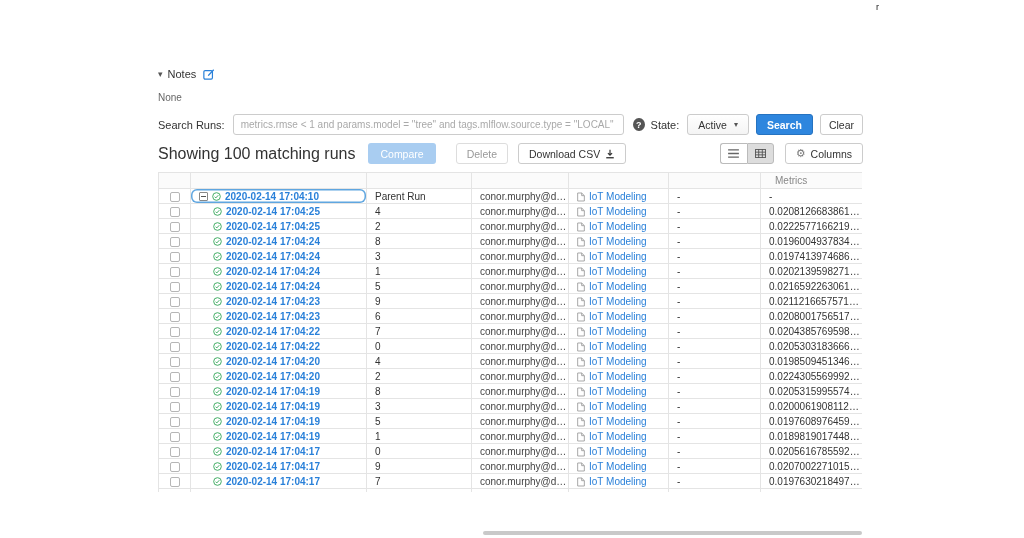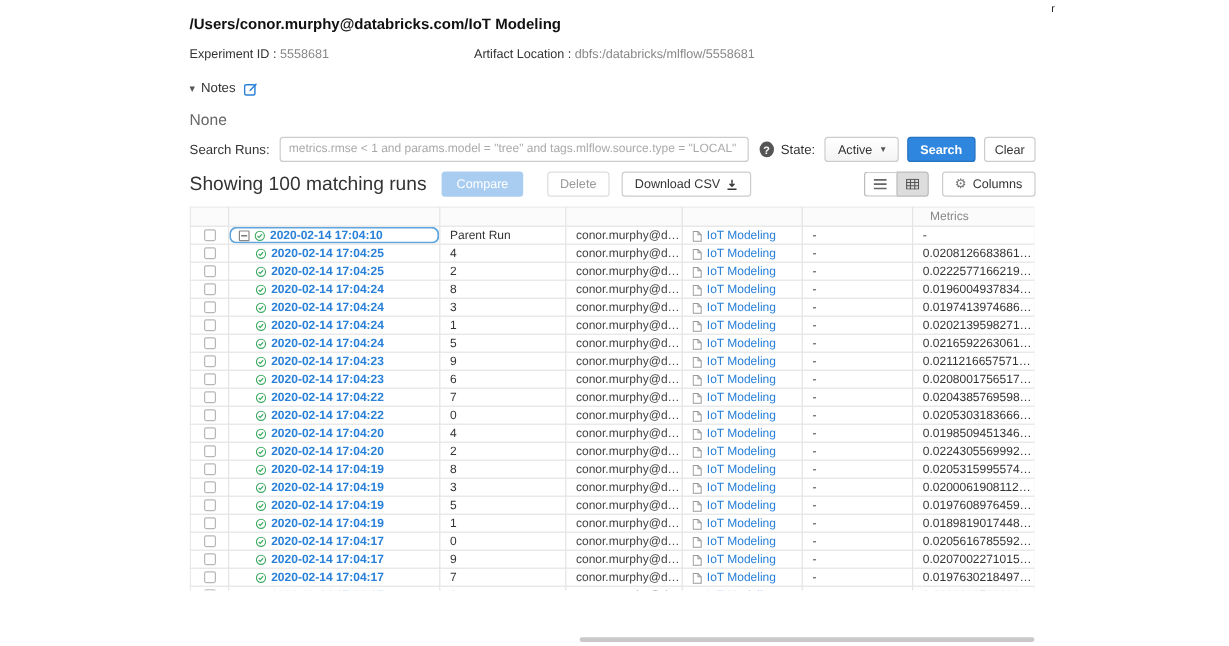--- a/index.html
+++ b/index.html
@@ -11,21 +11,21 @@
   .title { position:absolute; top:13px; left:0; font-size:12.5px; font-weight:bold; color:#111; }
 
   .meta { position:absolute; top:39px; left:0; width:100%; font-size:10.5px; display:flex; }
   .meta .pair1 { width:237px; }
   .meta .lbl { color:#333; }
   .meta .val { color:#888; }
 
   .notes-row { position:absolute; top:68px; left:0; display:flex; align-items:center; gap:5px; font-size:11px; }
   .caret { font-size:9px; color:#555; }
   .edit-ic { display:inline-flex; margin-left:2px; }
-  .notes-none { position:absolute; top:92px; left:0; font-size:13px; color:#666; }
+  .notes-none { position:absolute; top:92px; left:0; font-size:10px; color:#666; }
 
   .search-row { position:absolute; top:114px; left:0; width:100%; display:flex; align-items:center; }
   .search-lbl { font-size:11px; color:#333; white-space:nowrap; margin-right:8px;text-align:right; }
   .search-input { width:437px; height:21px; border:1px solid #ccc; border-radius:3px; padding:0 7px;
     font-size:10px; font-family:inherit; color:#333; outline:none; }
   .search-input::placeholder { color:#a9a9a9; }
   .help-circle { width:13px; height:13px; border-radius:50%; background:#555; color:#fff; font-size:9px;
     font-weight:bold; display:inline-flex; align-items:center; justify-content:center; margin:0 6px 0 9px; }
   .state-lbl { font-size:11px; margin-right:8px; }
   .btn { display:inline-flex; align-items:center; justify-content:center; gap:5px; height:21px;
@@ -76,32 +76,21 @@
   .hscroll .thumb { position:absolute; left:325px; width:379px; height:4px; background:#c9c9c9; border-radius:2px; }
   svg { flex:none; display:block; }
 </style>
 </head>
 <body>
 
 <span class="stray">r</span>
 
 <div class="page">
 
-  <div class="title">/Users/conor.murphy@databricks.com/IoT Modeling</div>
-
-  <div class="meta">
-    <div class="pair1">
-      <span class="lbl">Experiment ID :</span>
-      <span class="val">5558681</span>
-    </div>
-    <div class="pair2">
-      <span class="lbl">Artifact Location :</span>
-      <span class="val">dbfs:/databricks/mlflow/5558681</span>
-    </div>
-  </div>
+
 
   <div class="notes-row">
     <span class="caret">▾</span>
     <span>Notes</span>
     <span class="edit-ic">
       <svg width="12" height="12" viewBox="0 0 14 14">
           <rect x="1" y="3" width="10" height="10" rx="1.5" fill="none" stroke="#2980d9" stroke-width="1.4"></rect>
           <path d="M6 8 L12 1.5 L13 2.5 L7 9 L5.6 9.3 Z" fill="#2980d9"></path>
         </svg>
     </span>

